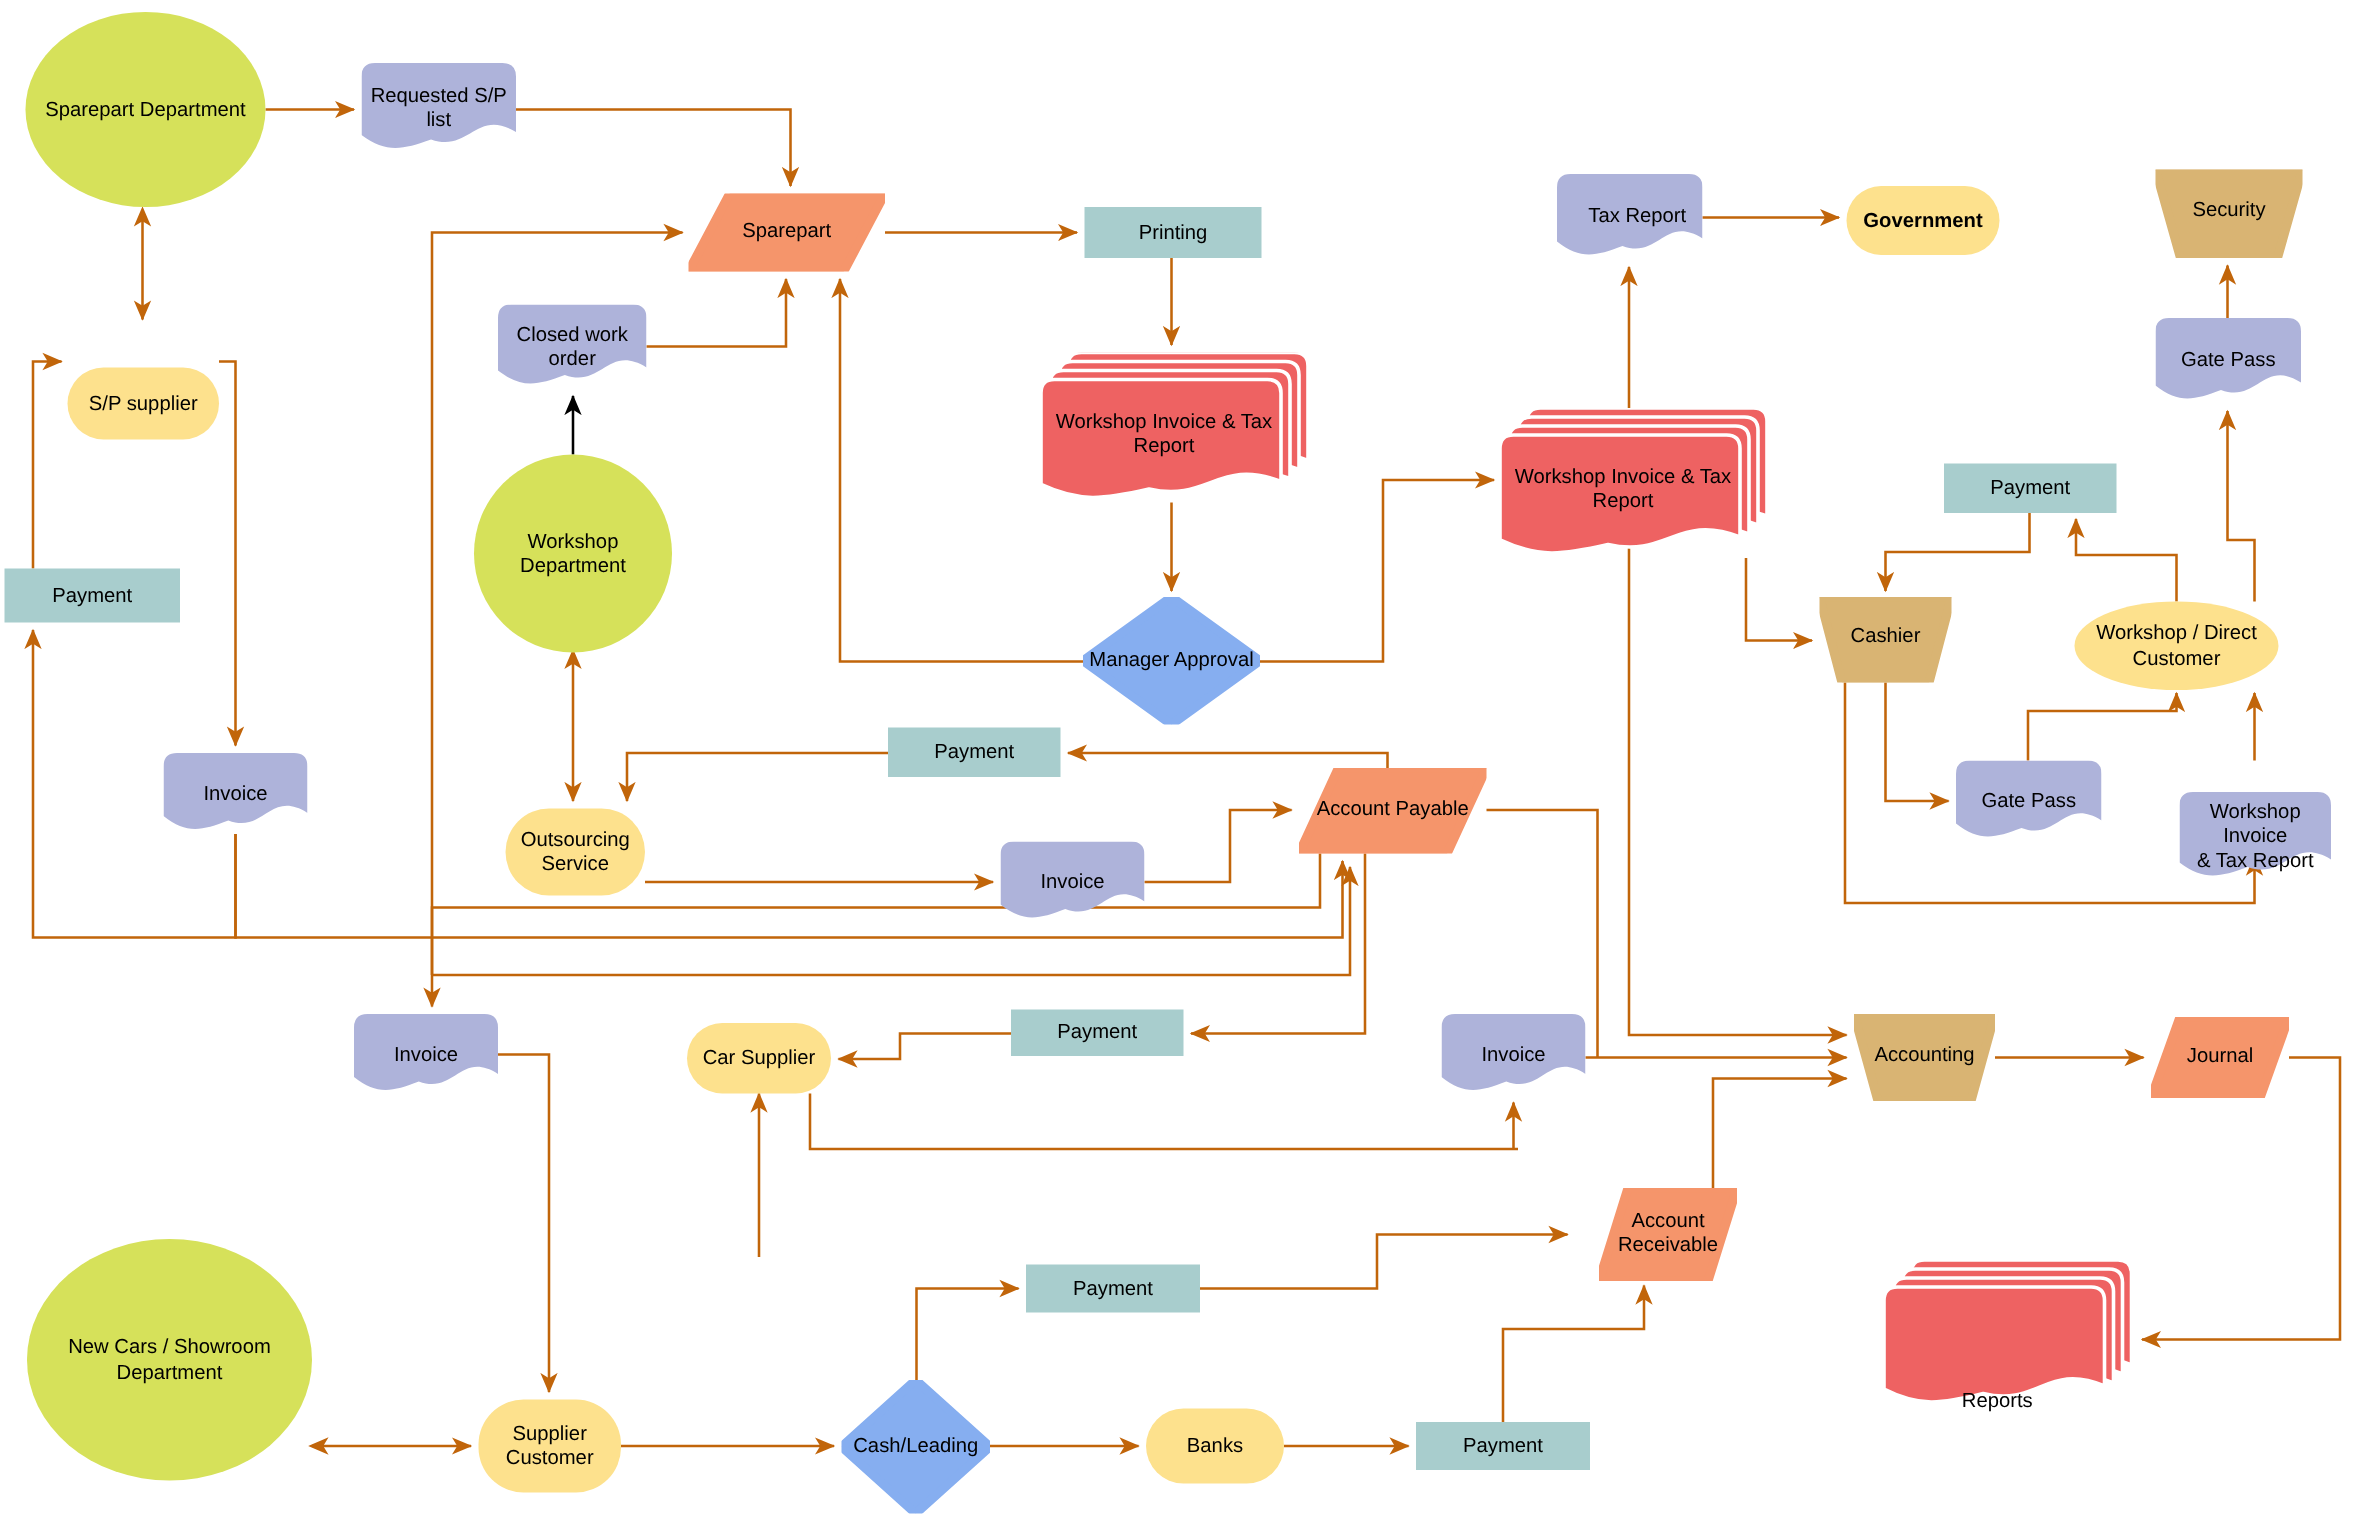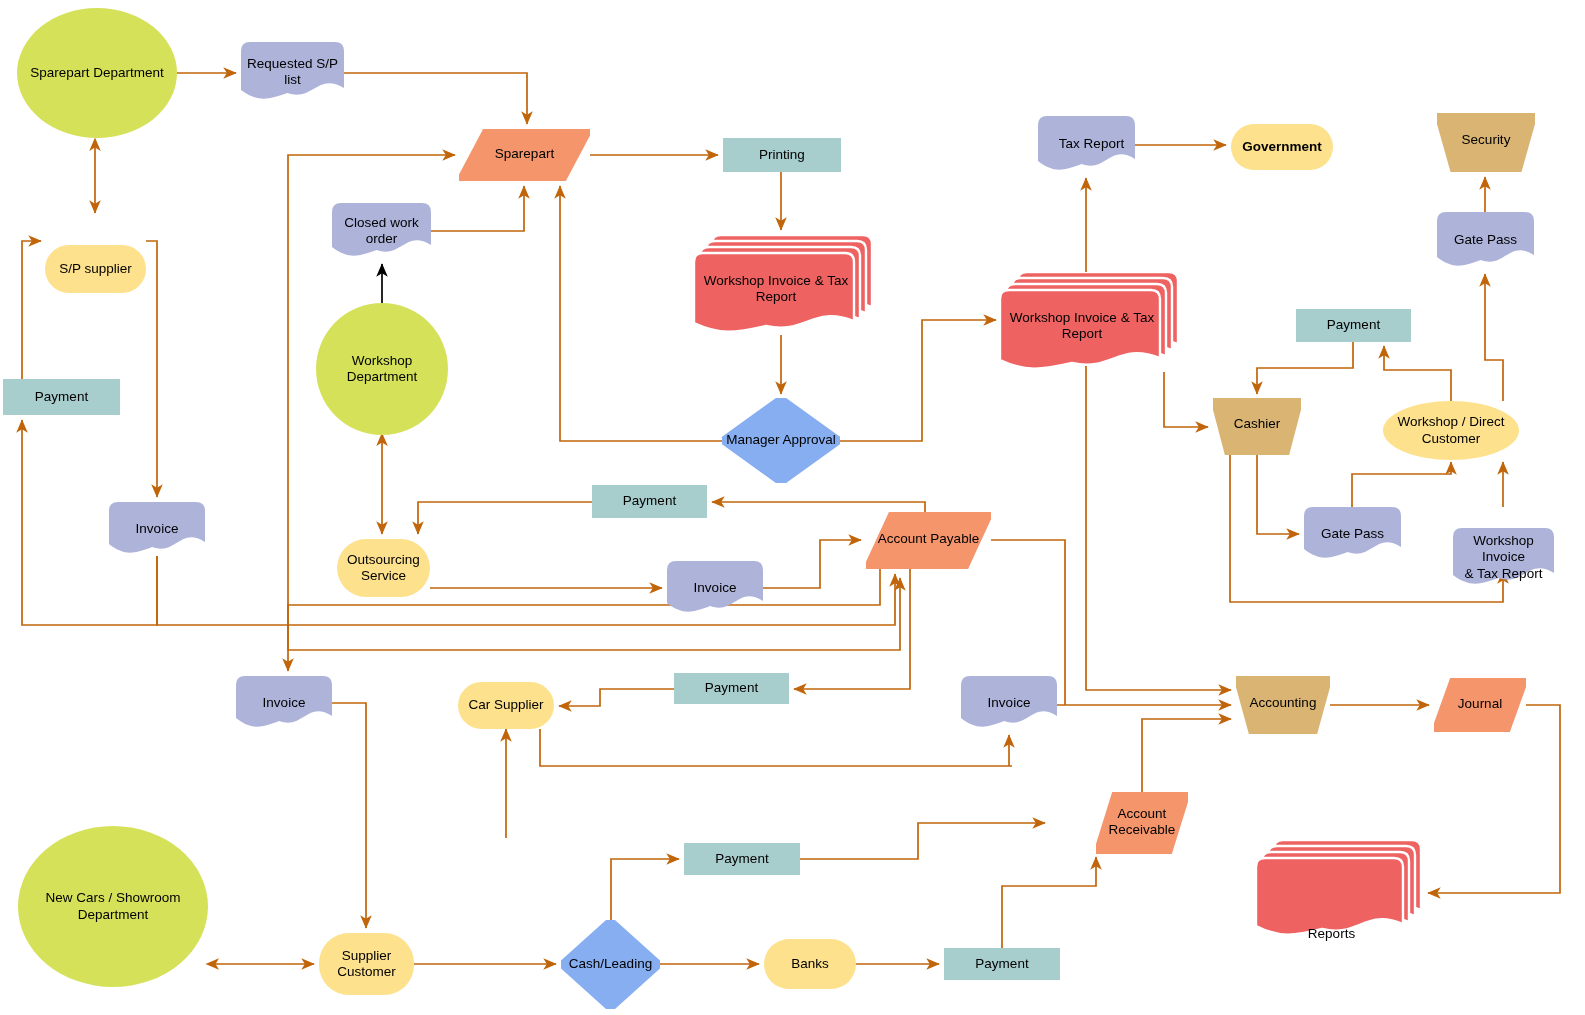--- a/index.html
+++ b/index.html
@@ -305,21 +305,21 @@
         <path d="M0,0 L94,0 L78.02,58 L15.98,58 Z" fill="#d9b473" stroke-linejoin="round" stroke="#d9b473" stroke-width="6"></path>
       </svg>
       <span class="lbl" style="transform: translateY(-2px);">Accounting</span>
     </div>
     <div class="node" style="left: 1434px; top: 678px; width: 92px; height: 54px;">
       <svg class="shp" viewBox="0 0 92 54" preserveAspectRatio="none">
         <path d="M19.32,0 L92,0 L72.68,54 L0,54 Z" fill="#f5956b" stroke-linejoin="round" stroke="#f5956b" stroke-width="6"></path>
       </svg>
       <span class="lbl" style="transform: translateY(-1px);">Journal</span>
     </div>
-    <div class="node" style="left: 1096px; top: 792px; width: 92px; height: 62px;">
+    <div class="node" style="left: 1066px; top: 792px; width: 92px; height: 62px;">
       <svg class="shp" viewBox="0 0 92 62" preserveAspectRatio="none">
         <path d="M19.32,0 L92,0 L72.68,62 L0,62 Z" fill="#f5956b" stroke-linejoin="round" stroke="#f5956b" stroke-width="6"></path>
       </svg>
       <span class="lbl" style="transform: translateY(-1px);">Account
 Receivable</span>
     </div>
     <div class="node" style="left: 684px; top: 843px; width: 116px; height: 32px;">
       <div class="shp rect" style="background: rgb(168, 205, 205);"></div>
       <span class="lbl">Payment</span>
     </div>

